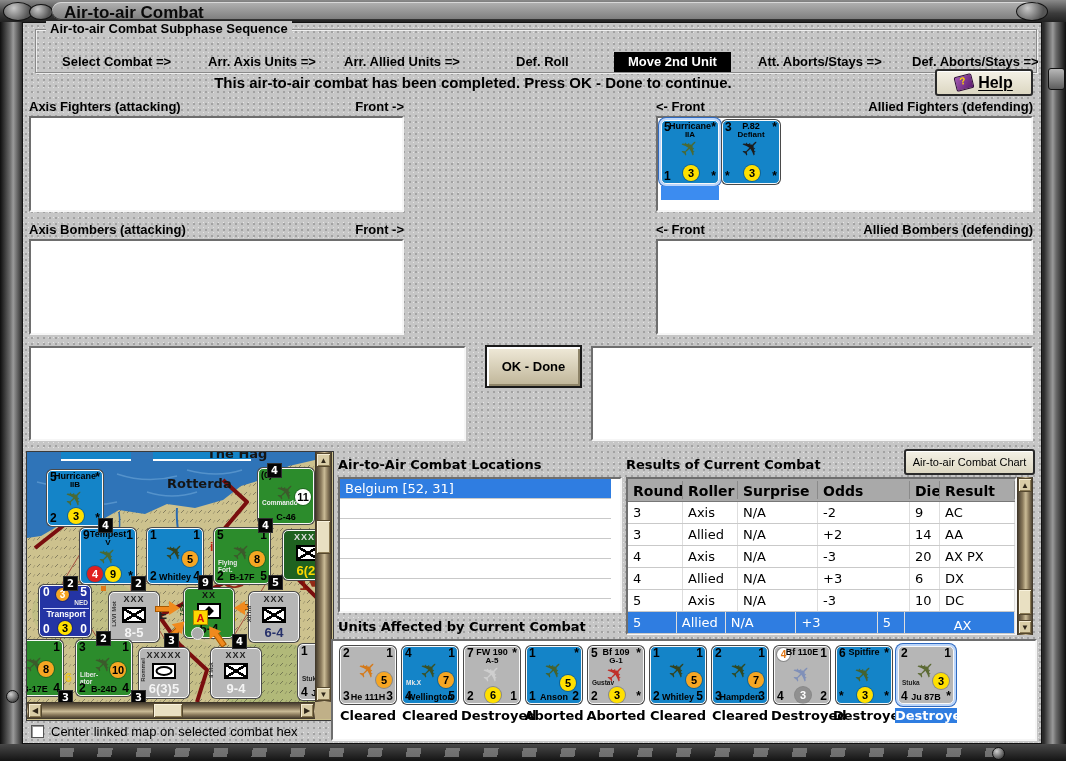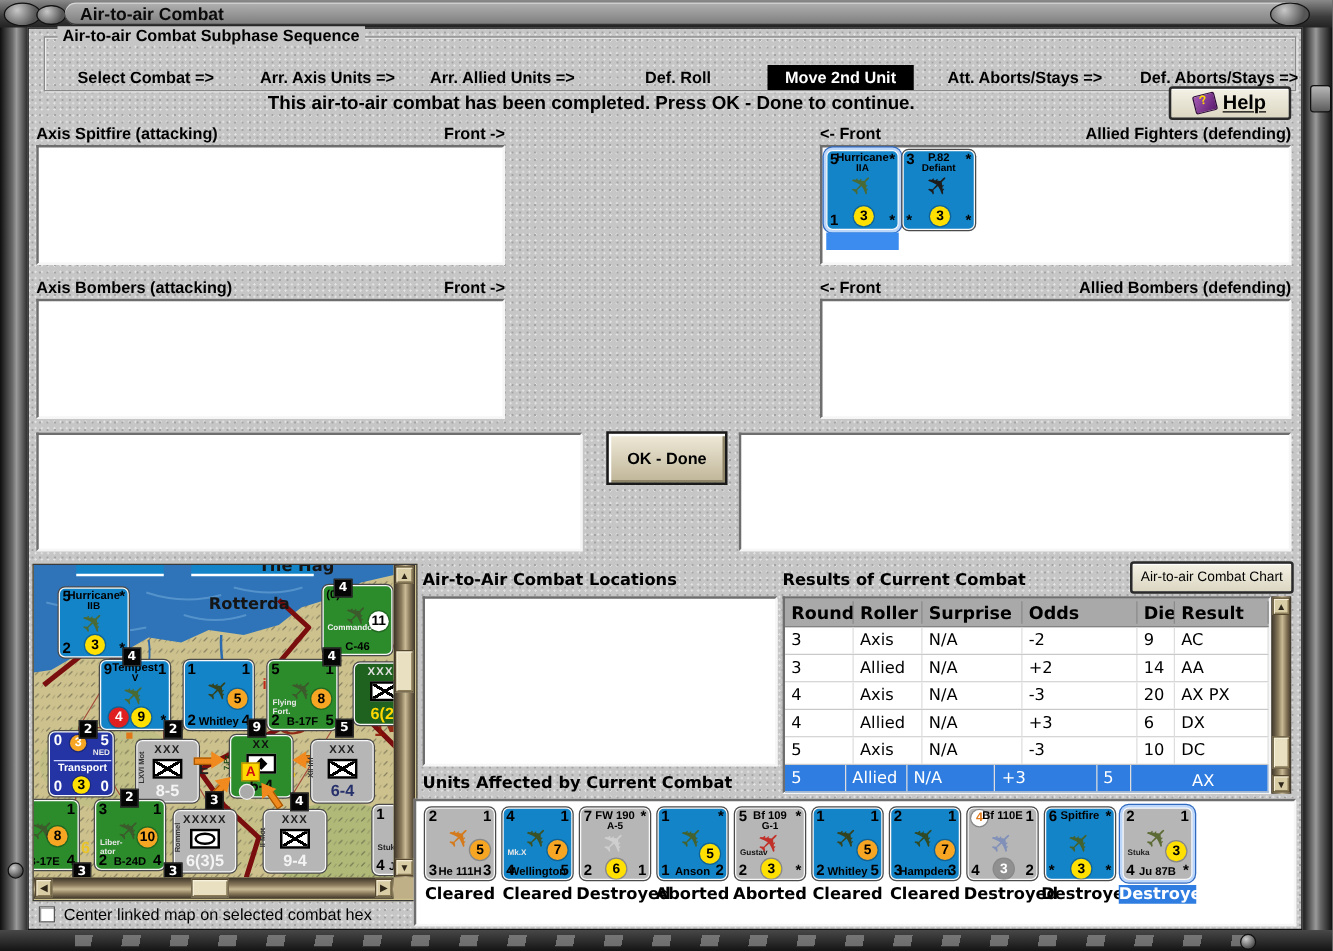--- a/index.html
+++ b/index.html
@@ -3,21 +3,21 @@
 <meta charset="utf-8">
 <style>
   html,body{margin:0;padding:0;background:#6e6e6e;}
   #stage{position:relative;width:1066px;height:761px;overflow:hidden;background:#2a2a2a;
          font-family:"Liberation Sans",sans-serif;-webkit-font-smoothing:none;}
   
   .titlebar{position:absolute;left:0;top:0;width:1066px;height:22px;
     background:linear-gradient(180deg,#8a8a8a,#3c3c3c 60%,#222);}
   .title-inner{position:absolute;left:52px;top:2px;width:986px;height:18px;border-radius:9px 3px 3px 9px;
     background:linear-gradient(180deg,#b2b2b2,#7c7c7c);box-shadow:inset 0 1px 0 #d8d8d8, inset 0 -1px 0 #333;}
-  .title-text{position:absolute;left:64px;top:3px;font-size:14px;font-weight:bold;color:#0a0a0a;}
+  .title-text{position:absolute;left:64px;top:3px;font-size:17px;font-weight:bold;color:#0a0a0a;}
   .deco-oval{position:absolute;border-radius:50%;background:radial-gradient(circle at 35% 30%,#c8c8c8,#555 70%);border:1px solid #111;}
   .band-left{position:absolute;left:0;top:22px;width:22px;height:722px;
     background:linear-gradient(90deg,#0e0e0e,#6a6a6a 45%,#9a9a9a 60%,#2c2c2c);}
   .band-right{position:absolute;left:1044px;top:22px;width:22px;height:722px;
     background:linear-gradient(90deg,#2c2c2c,#9a9a9a 40%,#6a6a6a 55%,#0e0e0e);}
   .band-bottom{position:absolute;left:0;top:744px;width:1066px;height:17px;
     background:linear-gradient(180deg,#484848,#141414);}
   .band-bottom .stripes{position:absolute;left:60px;top:4px;width:946px;height:9px;
     background:repeating-linear-gradient(100deg,#8e8e8e 0 14px,transparent 14px 38px);opacity:.7;}
   .screw{position:absolute;width:11px;height:11px;border-radius:50%;
@@ -143,21 +143,21 @@
           <div class="step" style="left: 876px;">Def. Aborts/Stays =&gt;</div>
         </div>
     </div>
 
     <div class="abs bigmsg" style="left:100px;top:51px;width:700px;">This air-to-air combat has been completed.  Press OK - Done to continue.</div>
     <div class="abs xpbtn" style="left:912px;top:46px;width:98px;height:27px;">
       <span class="helpbook"></span>
       <span style="text-decoration:underline;text-decoration-thickness:1px;text-underline-offset:2px;">Help</span>
     </div>
 
-    <div class="abs plabel" style="left:6px;top:76px;">Axis Spitfire (attacking)</div>
+    <div class="abs plabel" style="left:6px;top:76px;">Axis Fighters (attacking)</div>
     <div class="abs plabel" style="left:251px;top:76px;width:130px;text-align:right;">Front -&gt;</div>
     <div class="abs plabel" style="left:633px;top:76px;">&lt;- Front</div>
     <div class="abs plabel" style="left:780px;top:76px;width:230px;text-align:right;">Allied Fighters (defending)</div>
 
     <div class="abs sunken" style="left:6px;top:93px;width:375px;height:96px;"></div>
     <div class="abs sunken" style="left:633px;top:93px;width:377px;height:96px;" id="allied-fighters-panel">
         <div class="counter sel" style="width: 58px; height: 64px; background: rgb(20, 132, 200); left: 3px; top: 2px;">
           <div class="c-t" style="left: 2px; font-size: 12px;">5</div>
           <div class="c-title">Hurricane</div>
           <div class="c-sub">IIA</div>
@@ -375,20 +375,40 @@
       <div class="sb-h" style="left:0;top:250px;width:288px;height:17px;">
         <div class="sb-btn" style="left:1px;top:1px;width:14px;height:15px;">◀</div>
         <div class="sb-thumb" style="left:126px;top:1px;width:30px;height:15px;"></div>
         <div class="sb-btn" style="left:273px;top:1px;width:14px;height:15px;">▶</div>
       </div>
       <div style="position:absolute;left:288px;top:250px;width:17px;height:17px;background:#c0b088;"></div>
     </div>
 
     <div class="abs sec-title" style="left:315px;top:434px;">Air-to-Air Combat Locations</div>
     <div class="abs sunken tbl" style="left:315px;top:454px;width:284px;height:136px;">
+      <div id="locations-body">
+          <div class="trow sel" style="height: 19px; width: calc(100% - 9px);">
+            <div class="cell" style="flex: 1 1 0%; border-right: none;">Belgium [52, 31]</div>
+          </div>
+          <div class="trow" style="height: 19px; width: calc(100% - 9px);">
+            <div class="cell" style="flex: 1 1 0%; border-right: none;"></div>
+          </div>
+          <div class="trow" style="height: 19px; width: calc(100% - 9px);">
+            <div class="cell" style="flex: 1 1 0%; border-right: none;"></div>
+          </div>
+          <div class="trow" style="height: 19px; width: calc(100% - 9px);">
+            <div class="cell" style="flex: 1 1 0%; border-right: none;"></div>
+          </div>
+          <div class="trow" style="height: 19px; width: calc(100% - 9px);">
+            <div class="cell" style="flex: 1 1 0%; border-right: none;"></div>
+          </div>
+          <div class="trow" style="height: 19px; width: calc(100% - 9px);">
+            <div class="cell" style="flex: 1 1 0%; border-right: none;"></div>
+          </div>
+        </div>
     </div>
 
     <div class="abs sec-title" style="left:603px;top:434px;">Results of Current Combat</div>
     <div class="abs xpbtn" style="left:881px;top:426px;width:131px;height:26px;font-size:11px;font-weight:normal;">Air-to-air Combat Chart</div>
     <div class="abs sunken tbl" style="left:603px;top:454px;width:391px;height:158px;">
       <div class="thead" id="results-head" style="height:22px;align-items:center;">
           <div class="cell" style="width: 55px; font-size: 14px;">Round</div>
           <div class="cell" style="width: 55px; font-size: 14px;">Roller</div>
           <div class="cell" style="width: 80px; font-size: 14px;">Surprise</div>
           <div class="cell" style="width: 92px; font-size: 14px;">Odds</div>

